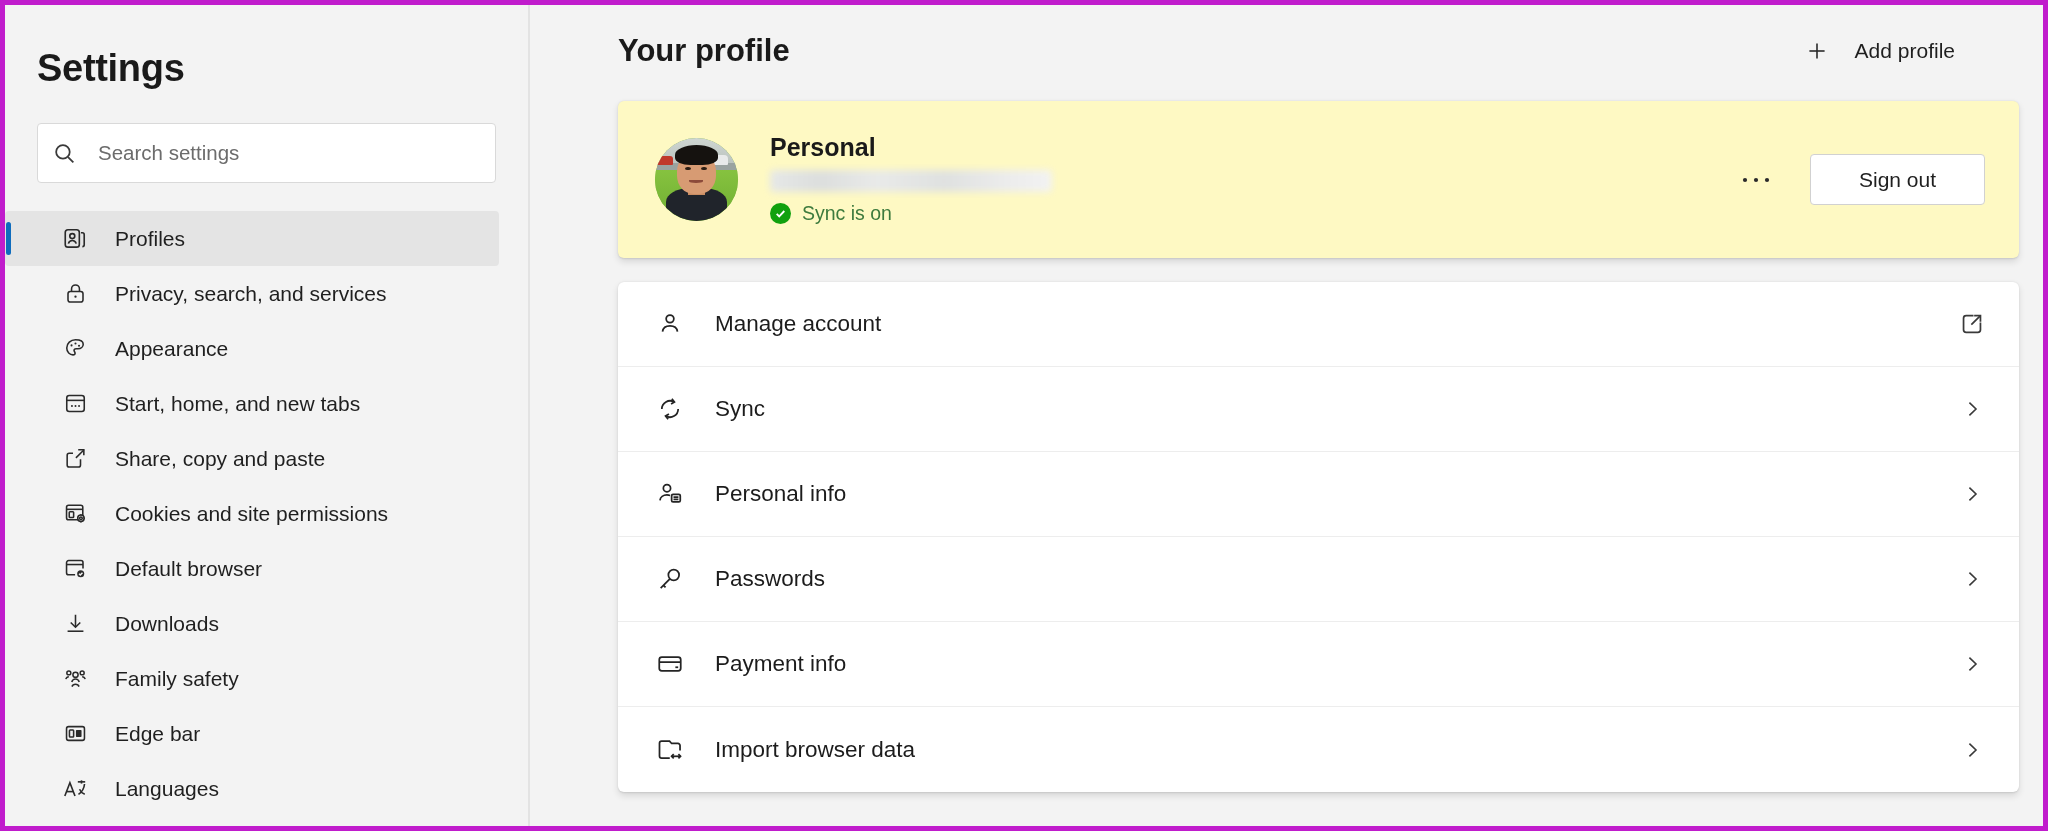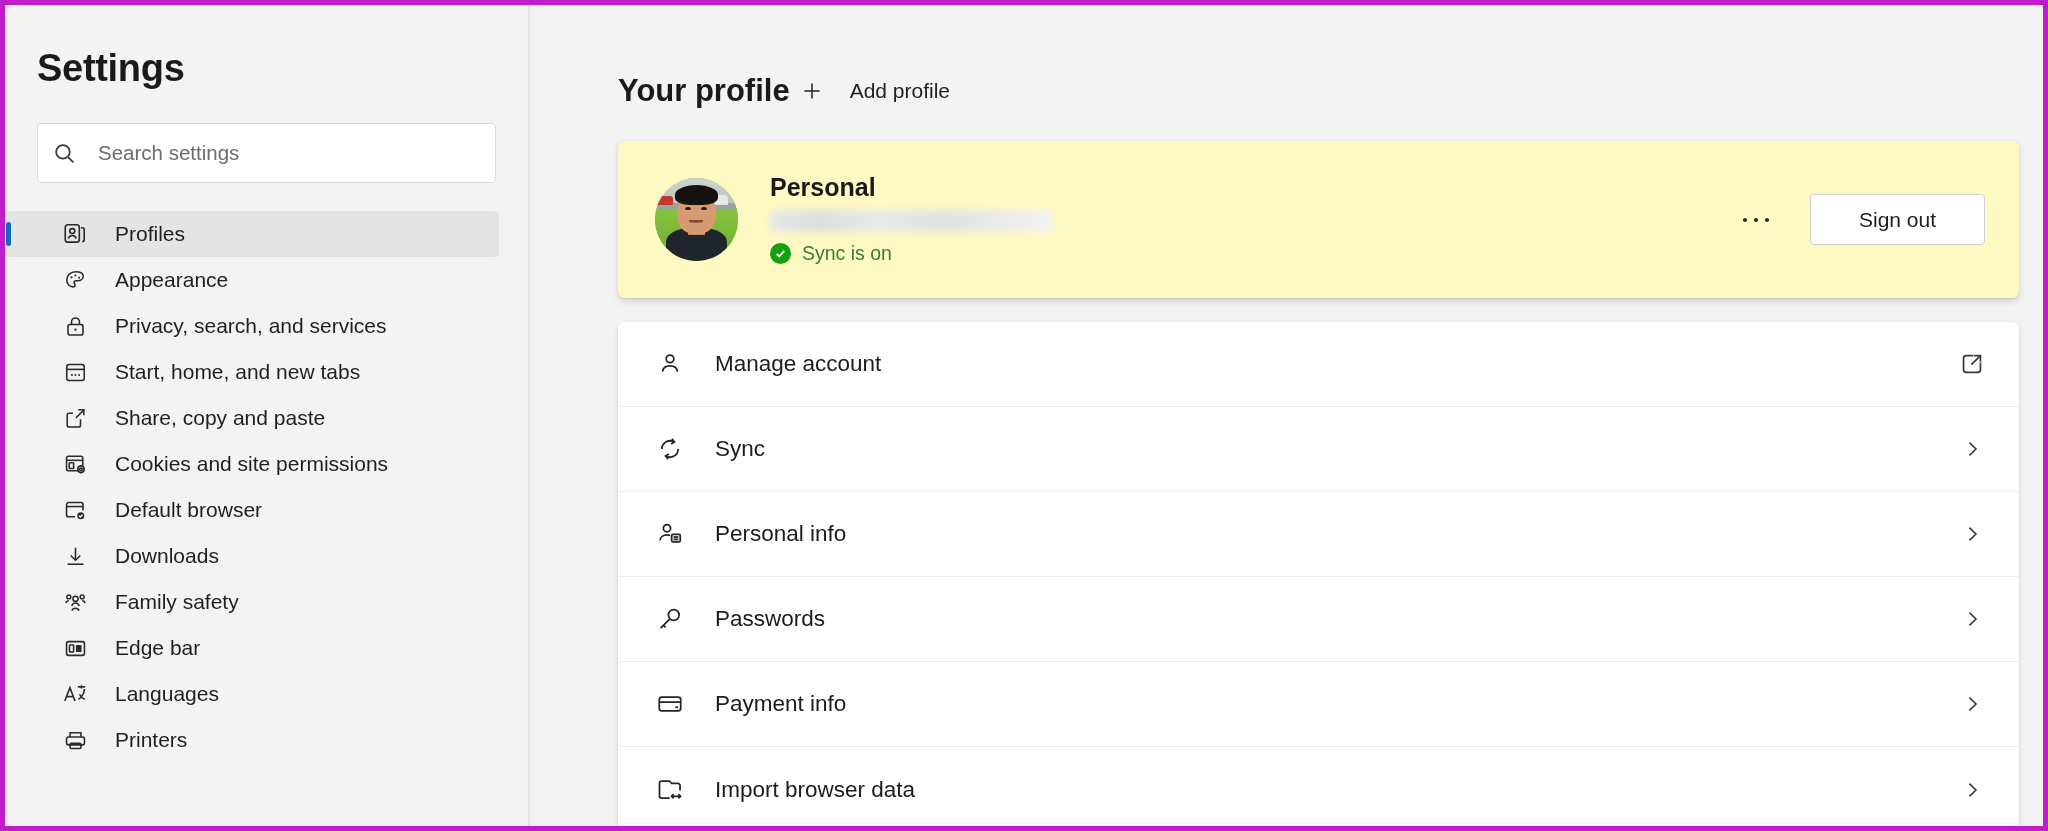--- a/index.html
+++ b/index.html
@@ -60,21 +60,21 @@
     font-size: 20.5px;
     color: #1a1a1a;
     margin-left: 21px;
   }
   #search-input::placeholder { color: #6c6c6c; }
 
   #nav { margin-top: 28px; }
 
   .nav-item {
     position: relative;
-    height: 46px;
+    height: 55px;
     display: flex;
     align-items: center;
     padding-left: 56px;
     cursor: default;
   }
   .nav-item .nav-ico {
     flex: 0 0 28px;
     width: 28px;
     height: 28px;
     display: flex;
@@ -109,21 +109,22 @@
   #main {
     flex: 1 1 auto;
     position: relative;
     padding: 0 24px 0 0;
     overflow: hidden;
   }
 
   #main-header {
     display: flex;
     align-items: center;
-    padding: 66px 54px 0 88px;
+    justify-content: space-between;
+    padding: 26px 54px 0 88px;
   }
   #page-title {
     font-size: 31px;
     font-weight: 600;
     color: #1a1a1a;
   }
   #add-profile-btn {
     display: flex;
     align-items: center;
     gap: 26px;
@@ -291,38 +292,38 @@
             <circle cx="9.5" cy="9.3" r="2.3"></circle>
             <path d="M5.9 16.3c.5-1.9 1.9-2.9 3.6-2.9s3.1 1 3.6 2.9"></path>
           </svg>
         </span>
         <span class="nav-label">Profiles</span>
       </div>
 
       <div class="nav-item">
         <span class="nav-ico">
           <svg width="25" height="25" viewBox="0 0 24 24" fill="none" stroke="#2a2a2a" stroke-width="1.5">
+            <rect x="4.8" y="10" width="14.4" height="10.2" rx="2.2"></rect>
+            <path d="M8.2 10V7.6a3.8 3.8 0 0 1 7.6 0V10"></path>
+            <circle cx="12" cy="15" r="1.1" fill="#2a2a2a" stroke="none"></circle>
+          </svg>
+        </span>
+        <span class="nav-label">Privacy, search, and services</span>
+      </div>
+
+      <div class="nav-item">
+        <span class="nav-ico">
+          <svg width="25" height="25" viewBox="0 0 24 24" fill="none" stroke="#2a2a2a" stroke-width="1.5">
             <path d="M12 3.6c-4.7 0-8.4 3.5-8.4 7.9 0 4 3 6.6 6 6.6 1.3 0 2-.6 2-1.6 0-1.2-1-1.4-1-2.5 0-1 .8-1.8 2-1.8h1.7c3 0 5.1-1.9 5.1-4.4 0-2.4-2.8-4.2-7.4-4.2z"></path>
             <circle cx="8.2" cy="9" r="1" fill="#2a2a2a" stroke="none"></circle>
             <circle cx="12" cy="7.2" r="1" fill="#2a2a2a" stroke="none"></circle>
             <circle cx="15.4" cy="9.4" r="1" fill="#2a2a2a" stroke="none"></circle>
           </svg>
         </span>
         <span class="nav-label">Appearance</span>
-      </div>
-
-      <div class="nav-item">
-        <span class="nav-ico">
-          <svg width="25" height="25" viewBox="0 0 24 24" fill="none" stroke="#2a2a2a" stroke-width="1.5">
-            <rect x="4.8" y="10" width="14.4" height="10.2" rx="2.2"></rect>
-            <path d="M8.2 10V7.6a3.8 3.8 0 0 1 7.6 0V10"></path>
-            <circle cx="12" cy="15" r="1.1" fill="#2a2a2a" stroke="none"></circle>
-          </svg>
-        </span>
-        <span class="nav-label">Privacy, search, and services</span>
       </div>
 
       <div class="nav-item">
         <span class="nav-ico">
           <svg width="25" height="25" viewBox="0 0 24 24" fill="none" stroke="#2a2a2a" stroke-width="1.5">
             <rect x="3.6" y="4.4" width="16.8" height="15.2" rx="2.4"></rect>
             <line x1="3.6" y1="9" x2="20.4" y2="9"></line>
             <circle cx="8.6" cy="14.4" r=".95" fill="#2a2a2a" stroke="none"></circle>
             <circle cx="12" cy="14.4" r=".95" fill="#2a2a2a" stroke="none"></circle>
             <circle cx="15.4" cy="14.4" r=".95" fill="#2a2a2a" stroke="none"></circle>

